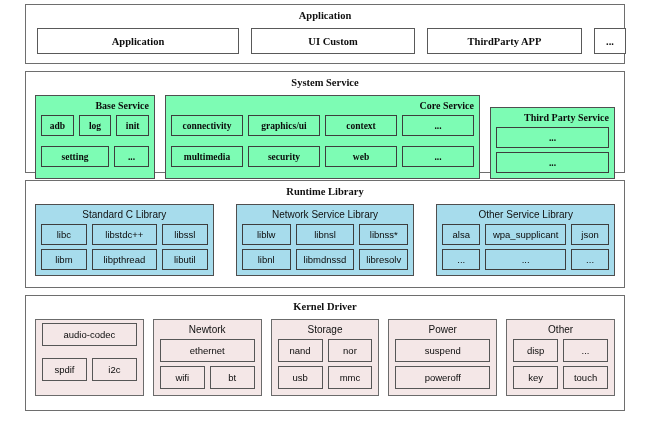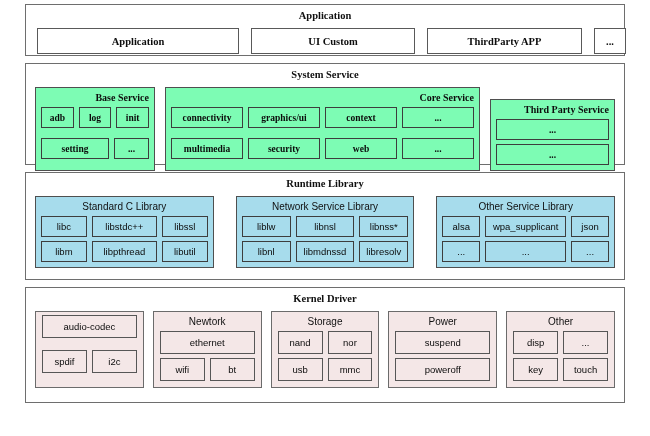--- a/index.html
+++ b/index.html
@@ -58,21 +58,21 @@
     box-sizing: border-box;
     display: flex;
     align-items: center;
     justify-content: center;
     text-align: center;
     overflow: visible;
     white-space: nowrap;
   }
 
   
-  #layer-application { height: 52px; }
+  #layer-application { height: 60px; }
   #layer-application .groups-row {
     gap: 12px;
     align-items: center;
     padding: 0 2px;
   }
   .app-cell {
     height: 26px;
     background: #ffffff;
     border: 1px solid #595959;
     font-family: "Liberation Serif", serif;

